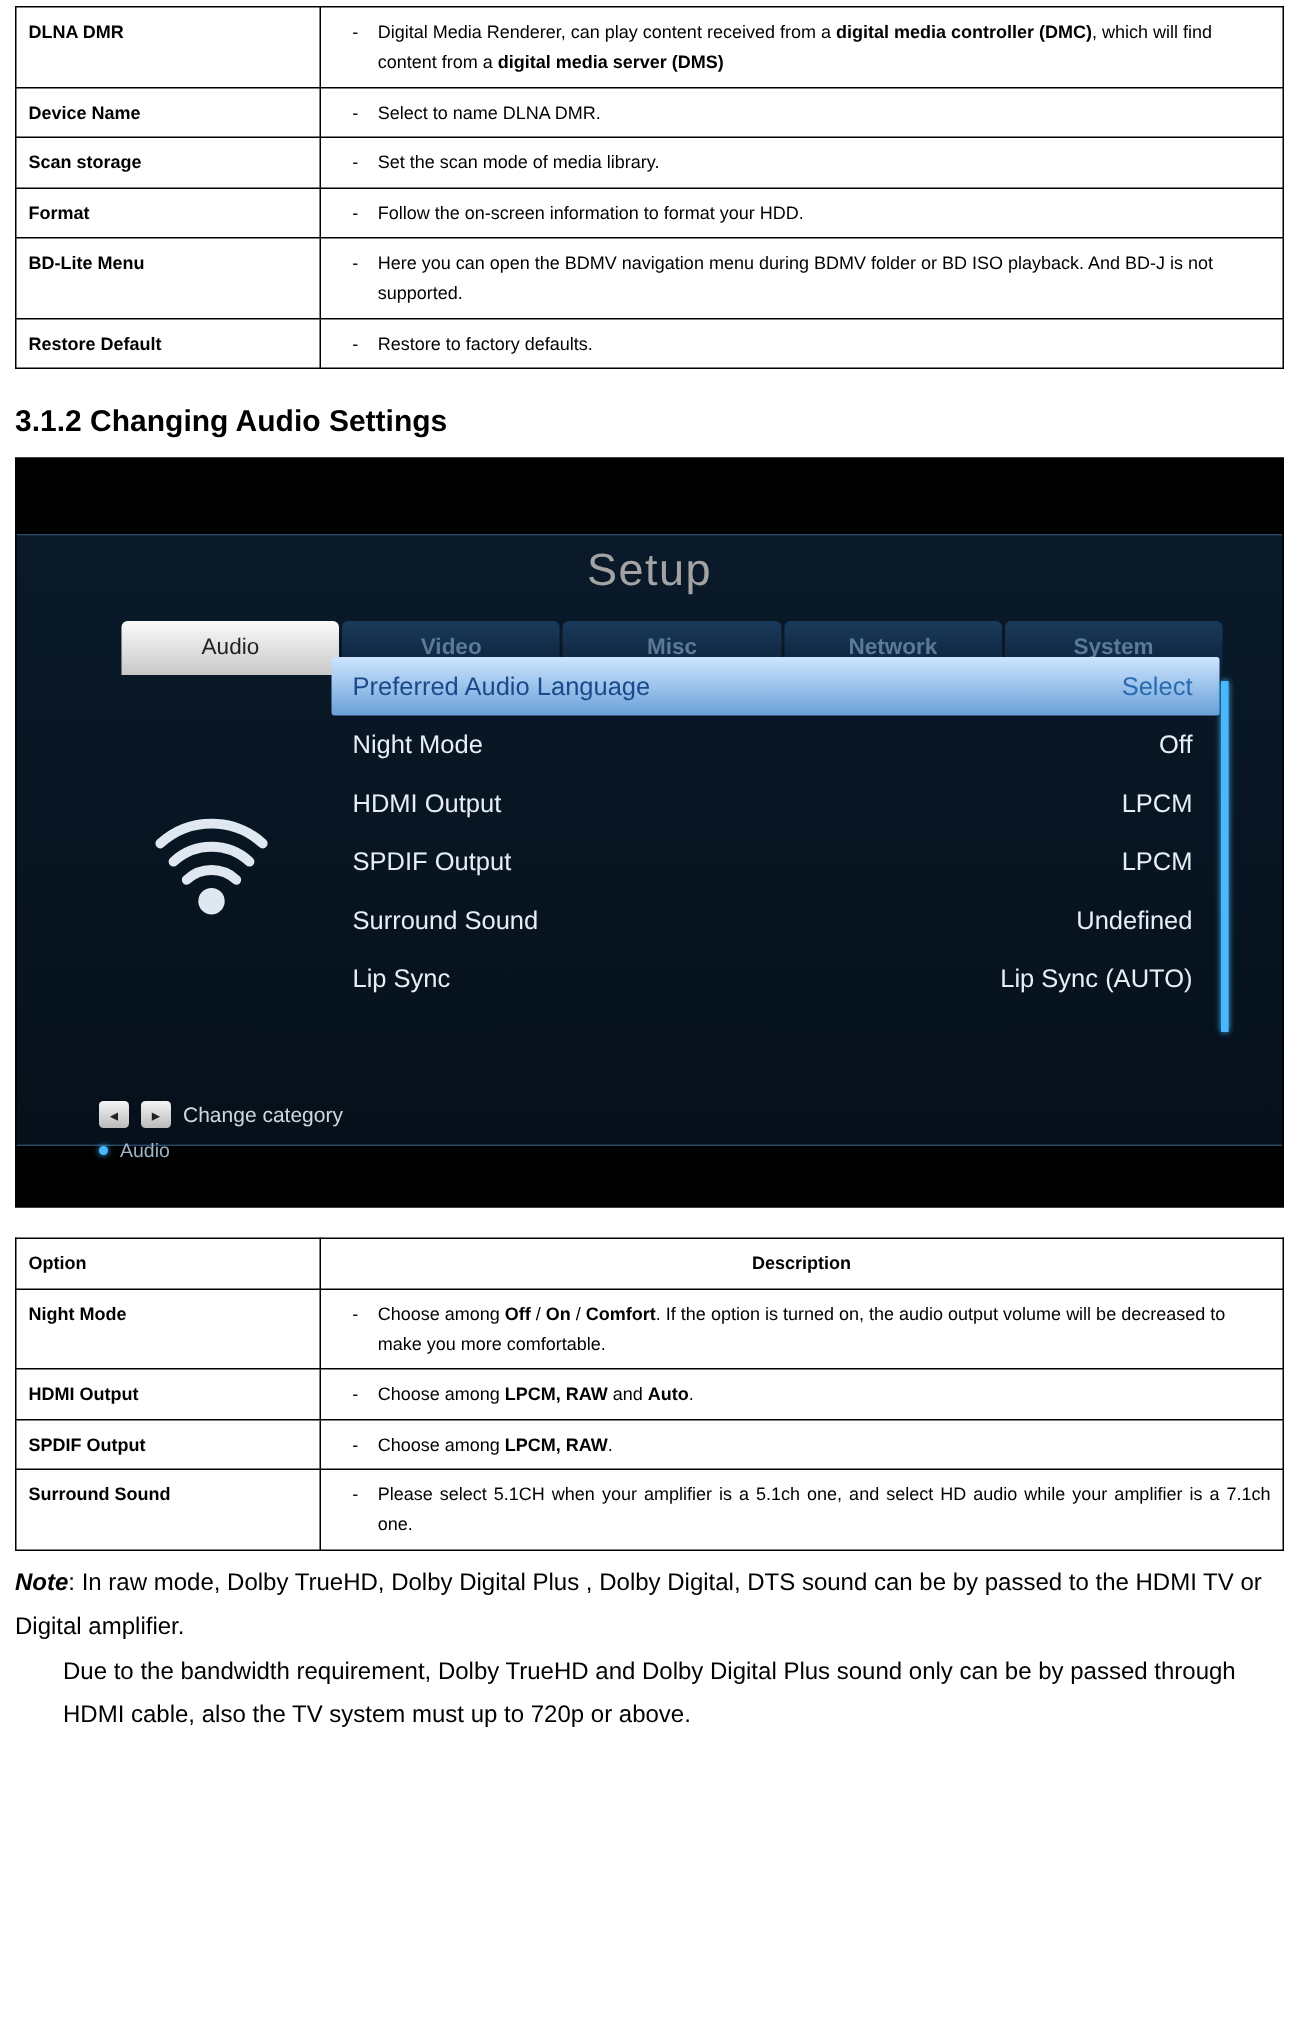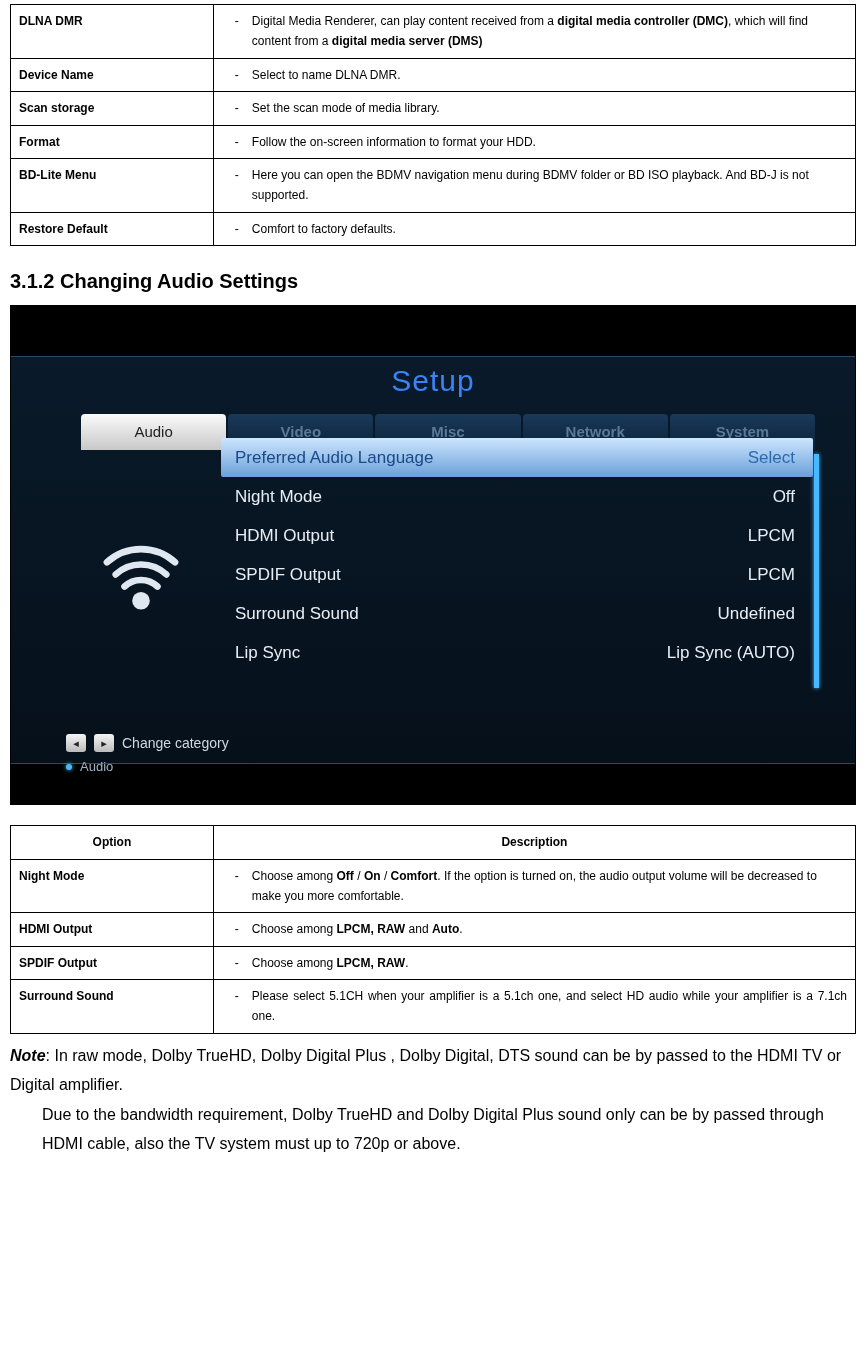--- a/index.html
+++ b/index.html
@@ -59,21 +59,21 @@
     left: 0; right: 0; top: 50px; bottom: 40px;
     background: linear-gradient(#0a1a2a, #05101a);
     border-top: 1px solid #2a4a6a;
     border-bottom: 1px solid #2a4a6a;
   }
   .setup-title {
     position: absolute;
     top: 58px; left: 0; right: 0;
     text-align: center;
     font-size: 30px;
-    color: #3b82f6;
+    color: #a3a3a3;
     letter-spacing: 1px;
   }
   .tabs {
     position: absolute;
     top: 108px;
     left: 70px; right: 40px;
     display: flex;
     gap: 2px;
   }
   .tab {
@@ -210,21 +210,21 @@
             <span class="dash">-</span>
             <span class="txt">Here you can open the BDMV navigation menu during BDMV folder or BD ISO playback. And BD-J is not supported.</span>
           </div>
         </td>
   </tr>
   <tr>
     <td class="opt-name">Restore Default</td>
     <td class="desc">
           <div class="dash-list">
             <span class="dash">-</span>
-            <span class="txt">Comfort to factory defaults.</span>
+            <span class="txt">Restore to factory defaults.</span>
           </div>
         </td>
   </tr>
 </tbody>
   </table>
 
 <h3 class="section">3.1.2 Changing Audio Settings</h3>
 
 <div class="shot">
   <div class="shot-inner"></div>
@@ -280,21 +280,21 @@
   </div>
   <div class="footer-sub">
     <span class="dot"></span>
     <span>Audio</span>
   </div>
 </div>
 
 <table class="options">
   <tbody>
       <tr>
-    <th class="opt-name" style="text-align:center">Option</th>
+    <th class="opt-name" style="text-align:left">Option</th>
     <th class="desc" style="text-align:center">Description</th>
   </tr>
   <tr>
     <td class="opt-name">Night Mode</td>
     <td class="desc">
       <div class="dash-list">
             <span class="dash">-</span>
         <span class="txt">
           <span>Choose among </span><b>Off</b><span> / </span><b>On</b><span> / </span><b>Comfort</b><span>. If the option is turned on, the audio output volume will be decreased to make you more comfortable.</span>
         </span>

